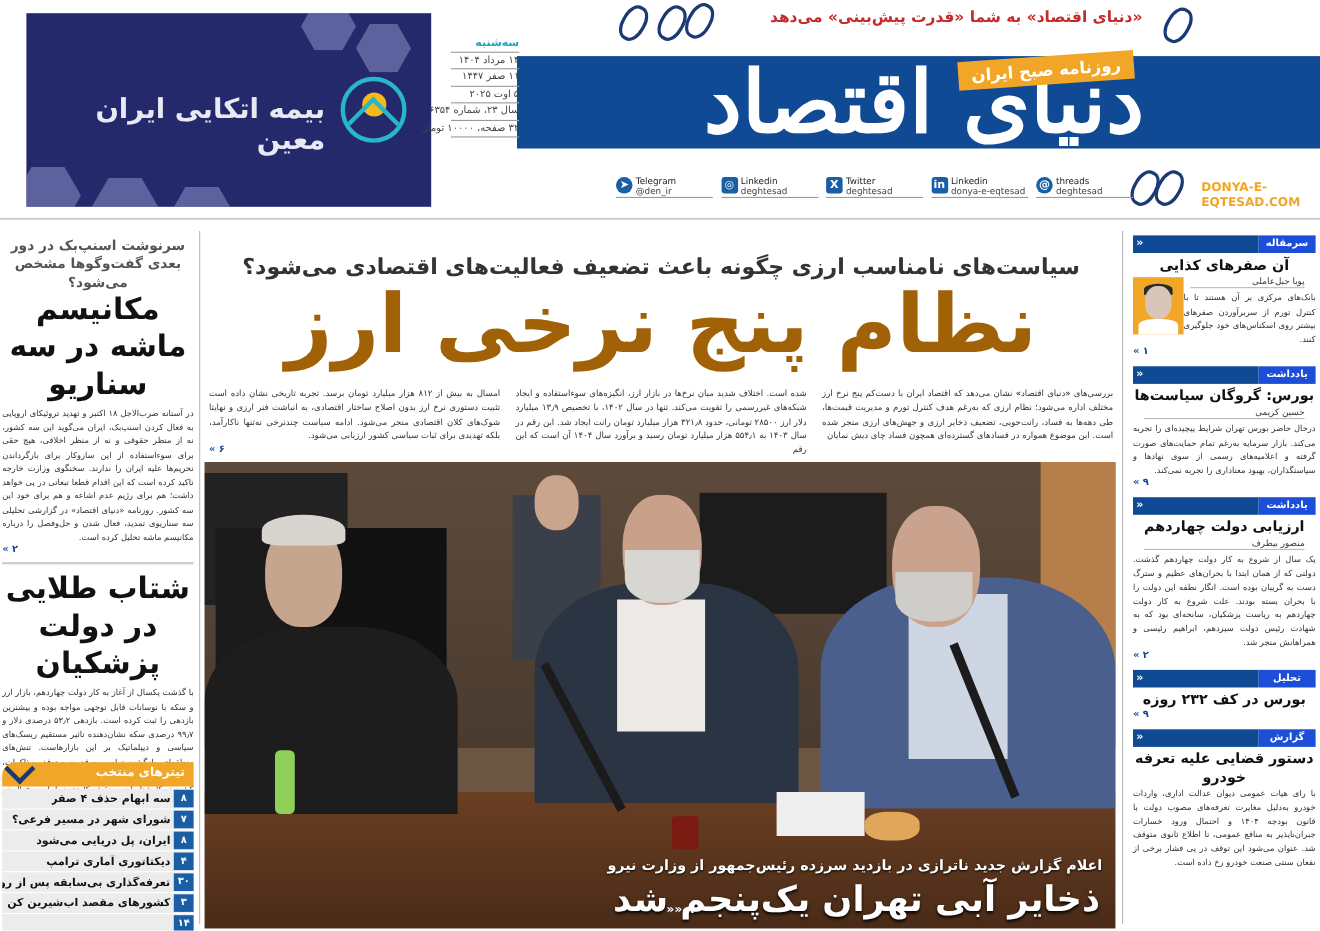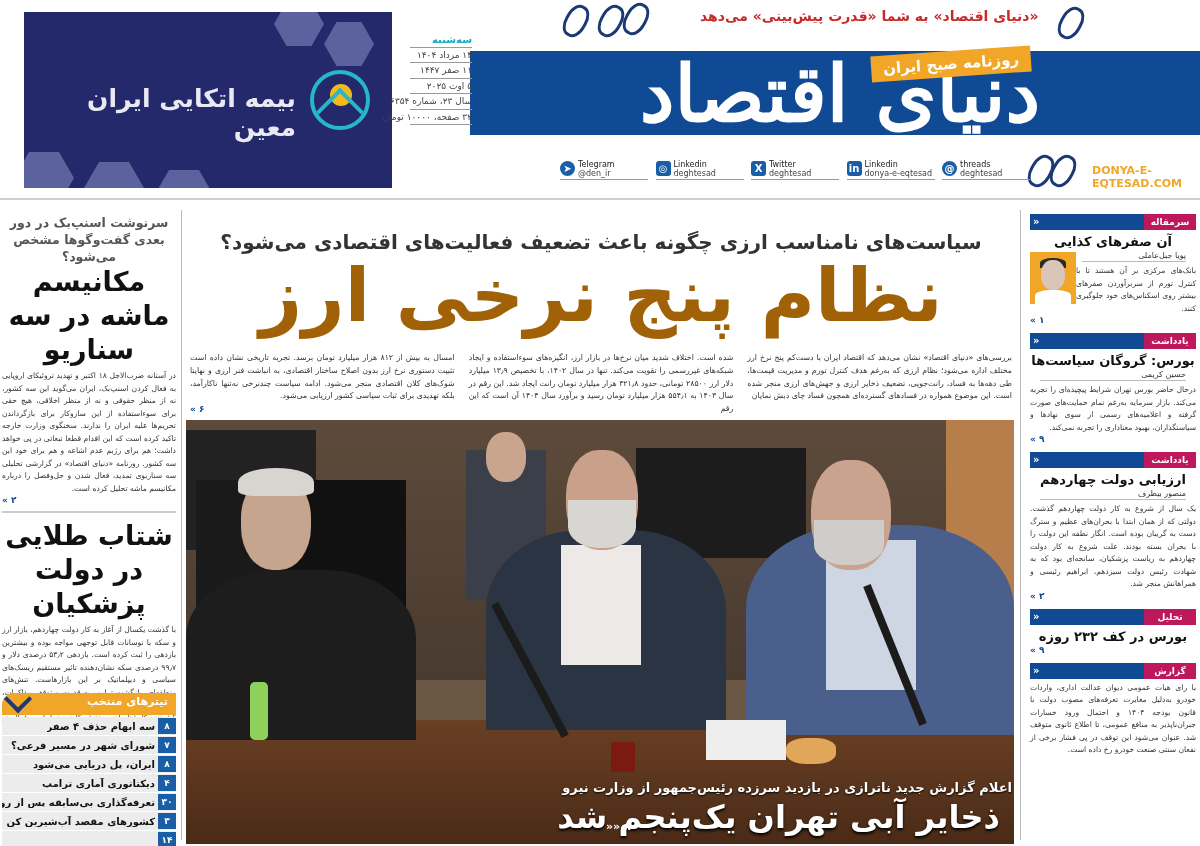--- a/index.html
+++ b/index.html
@@ -30,21 +30,21 @@
   .soc .ic.round { border-radius: 50%; }
   .soc .t { font-size: 8px; line-height: 9px; color: #444; text-align: left; }
   .soc .t b { font-weight: normal; color: #222; display: block; }
   .url { position: absolute; left: 1092px; top: 164px; color: #f1a628; font-weight: bold; font-size: 11px; direction: ltr; }
 
   .top-rule { position: absolute; left: 0; top: 198px; width: 1200px; height: 2px; background: #cfcfcf; }
 
   
   .rcol { position: absolute; left: 1030px; top: 214px; width: 166px; }
   .sec-bar { display: flex; height: 16px; margin-bottom: 3px; direction: rtl; }
-  .sec-bar .lbl { width: 52px; background: #be185d; color: #fff; font-size: 9px; line-height: 16px; text-align: center; font-weight: bold; }
+  .sec-bar .lbl { width: 52px; background: #1d4ed8; color: #fff; font-size: 9px; line-height: 16px; text-align: center; font-weight: bold; }
   .sec-bar .bar { flex: 1; background: #104a94; color: #fff; font-size: 10px; line-height: 16px; text-align: left; padding-left: 3px; font-weight: bold; }
   .r-title { font-weight: bold; font-size: 13px; text-align: center; color: #111; line-height: 17px; }
   .r-author { font-size: 8px; text-align: right; color: #333; border-bottom: 1px solid #bbb; margin: 1px 10px 3px; padding-bottom: 1px; }
   .r-body { font-size: 7.6px; line-height: 12.5px; text-align: justify; color: #333; }
   .r-page { color: #104a94; font-size: 9px; font-weight: bold; direction: ltr; text-align: left; }
   .r-sec { margin-bottom: 8px; }
   .author-photo { float: left; width: 46px; height: 52px; background: #f1a628; margin: 2px 0 0 0; position: relative; }
   .author-photo .face { position: absolute; left: 11px; top: 8px; width: 24px; height: 30px; background: #d9c6b8; border-radius: 45%; }
   .author-photo .hair { position: absolute; left: 10px; top: 6px; width: 26px; height: 10px; background: #2a2a2a; border-radius: 50% 50% 0 0; }
   .author-photo .body { position: absolute; left: 5px; top: 38px; width: 36px; height: 14px; background: #fff; border-radius: 40% 40% 0 0; }
@@ -52,21 +52,21 @@
   
   .kicker { position: absolute; left: 186px; top: 230px; width: 830px; text-align: center; font-size: 20px; font-weight: bold; color: #333; }
   .main-head { position: absolute; left: 186px; top: 240px; width: 830px; text-align: center; font-size: 74px; font-weight: bold; color: #a16207; line-height: 110px; letter-spacing: -1px; }
   .lead-cols { position: absolute; left: 190px; top: 352px; width: 822px; display: flex; flex-direction: row; gap: 14px; }
   .lead-cols p { flex: 1; font-size: 7.8px; line-height: 12.8px; text-align: justify; color: #333; }
   .lead-cols .pg { color: #104a94; font-weight: bold; font-size: 9px; display: block; direction: ltr; text-align: left; }
   .vline { position: absolute; width: 1px; background: #bbb; }
 
   .photo { position: absolute; left: 186px; top: 420px; width: 828px; height: 424px; overflow: hidden; background: #6b5644; }
   .ph { position: absolute; }
-  .caption-kicker { position: absolute; right: 2px; top: 360px; color: #fff; font-weight: bold; font-size: 13px; text-shadow: 0 1px 2px #000; }
+  .caption-kicker { position: absolute; right: 12px; top: 360px; color: #fff; font-weight: bold; font-size: 13px; text-shadow: 0 1px 2px #000; }
   .caption-head { position: absolute; right: 14px; top: 378px; color: #fff; font-weight: bold; font-size: 32px; text-shadow: 0 2px 3px #000; }
   .caption-pg { position: absolute; left: 420px; top: 400px; color: #fff; font-size: 11px; font-weight: bold; direction: ltr; }
 
   
   .lcol { position: absolute; left: 2px; top: 214px; width: 174px; }
   .l-kicker { font-size: 12.5px; color: #555; text-align: center; line-height: 17px; font-weight: bold; }
   .l-head { font-size: 27px; font-weight: bold; text-align: center; line-height: 34px; color: #111; }
   .l-body { font-size: 7.6px; line-height: 12.5px; text-align: justify; color: #333; margin-top: 3px; }
   .l-pg { color: #104a94; font-weight: bold; font-size: 9px; direction: ltr; text-align: left; }
   .l-rule { height: 2px; background: #ccc; margin: 6px 0; }
@@ -186,20 +186,21 @@
       </div>
     <div class="r-title">بورس در کف ۲۳۲ روزه</div>
     <div class="r-page">« <span>۹</span></div>
   </div>
 
   <div class="r-sec">
     <div class="sec-bar">
         <span class="lbl">گزارش</span>
         <span class="bar">«</span>
       </div>
+    <div class="r-title">دستور قضایی علیه تعرفه خودرو</div>
     <div class="r-body">با رای هیات عمومی دیوان عدالت اداری، واردات خودرو به‌دلیل مغایرت تعرفه‌های مصوب دولت با قانون بودجه ۱۴۰۴ و احتمال ورود خسارات جبران‌ناپذیر به منافع عمومی، تا اطلاع ثانوی متوقف شد. عنوان می‌شود این توقف در پی فشار برخی از نفعان سنتی صنعت خودرو رخ داده است.</div>
 
   </div>
 </div>
 <div class="vline" style="left:1020px;top:210px;height:630px;"></div>
 <div class="vline" style="left:181px;top:210px;height:630px;"></div>
 
 <div class="kicker">سیاست‌های نامناسب ارزی چگونه باعث تضعیف فعالیت‌های اقتصادی می‌شود؟</div>
 <div class="main-head">نظام پنج نرخی ارز</div>
 <div class="lead-cols">

